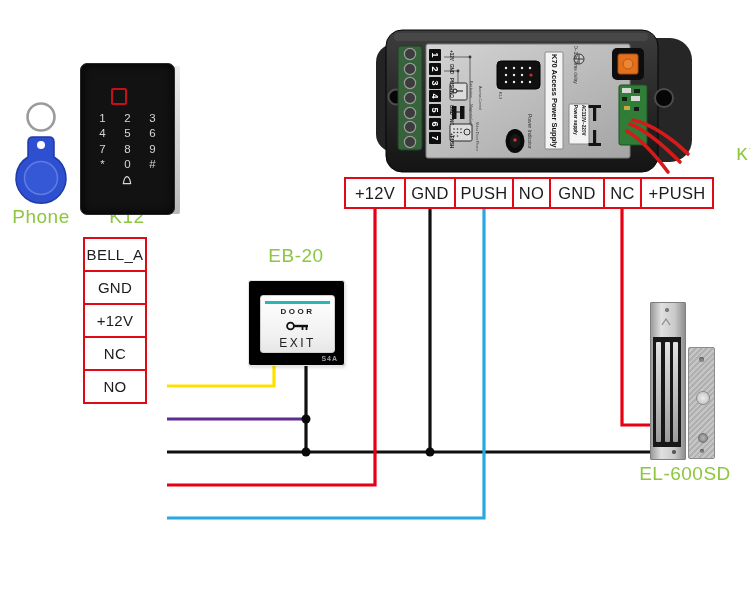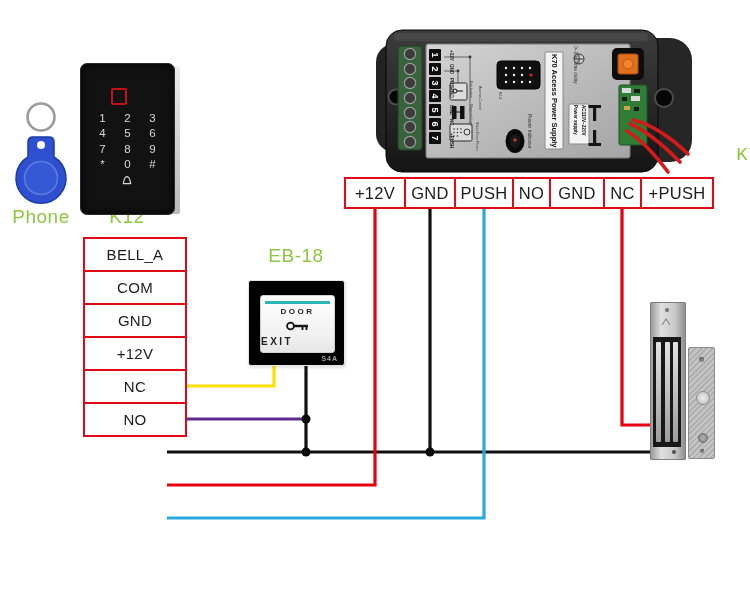--- a/index.html
+++ b/index.html
@@ -26,21 +26,21 @@
   .tbox{box-sizing:border-box;height:32px;border:2px solid var(--c-terminal_red,#E00918);
         background:#fff;display:flex;align-items:center;justify-content:center;
         font-size:16.5px;color:#1c1c1c;letter-spacing:.3px;}
   .tbox + .tbox{margin-left:-2px;}
   .tbox:nth-child(1){width:62px}.tbox:nth-child(2){width:52px}.tbox:nth-child(3){width:60px}
   .tbox:nth-child(4){width:39px}.tbox:nth-child(5){width:56px}.tbox:nth-child(6){width:39px}
   .tbox:nth-child(7){width:74px}
 
   
   .left-col{position:absolute;left:83px;top:237px;z-index:4;}
-  .lbox{box-sizing:border-box;width:104px;height:35px;border:2px solid var(--c-terminal_red,#E00918);
+  .lbox{box-sizing:border-box;width:64px;height:35px;border:2px solid var(--c-terminal_red,#E00918);
         background:#fff;display:flex;align-items:center;justify-content:center;
         font-size:15px;color:#1c1c1c;letter-spacing:.3px;}
   .lbox + .lbox{margin-top:-2px;}
 
   
   .keytag{left:10px;top:95px;z-index:2;}
 
   
   .k12{left:80px;top:63px;width:102px;height:152px;z-index:2;}
   .k12-side{position:absolute;left:87px;top:3px;width:13px;height:148px;border-radius:2px;
@@ -58,22 +58,22 @@
   .eb18{left:248px;top:280px;width:95px;height:84px;background:#000000;border:1px solid #e5e5e5;
         border-radius:3px;box-shadow:1px 2px 3px rgba(0,0,0,.12);z-index:4;}
   .eb18-btn{position:absolute;left:11px;top:14px;width:73px;height:56px;border:1px solid #cfcfcf;
             border-radius:3px;background:linear-gradient(180deg,#ffffff,#f1f1f1 70%,#e6e6e6);
             box-shadow:inset 0 1px 0 #fff,0 1px 2px rgba(0,0,0,.18);}
   .eb18-stripe{position:absolute;left:4px;right:4px;top:5px;height:3px;
                background:var(--c-teal,#2CB5B5);}
   .eb18-door{position:absolute;left:0;right:0;top:11px;text-align:center;font-size:8px;
              font-weight:bold;letter-spacing:2.5px;color:#222;}
   .eb18-key{position:absolute;left:24px;top:24px;}
-  .eb18-exit{position:absolute;left:0;right:0;top:40px;text-align:left;font-size:10px;
-             font-weight:bold;letter-spacing:2.5px;color:#222;}
+  .eb18-exit{position:absolute;left:0;right:0;top:40px;text-align:center;font-size:12px;
+             font-weight:normal;letter-spacing:2.5px;color:#222;}
   .eb18-brand{position:absolute;right:6px;bottom:3px;font-size:7px;font-weight:bold;
               letter-spacing:1px;color:#9aa0a6;}
 
   
   .k70{left:374px;top:28px;width:330px;height:152px;z-index:2;}
   .k70 .ov{position:absolute;}
   .k70-num{position:absolute;left:55px;width:12px;height:12px;background:#0d0d0d;border-radius:1px;
            color:#fff;font-size:9px;font-weight:bold;display:flex;align-items:center;
            justify-content:center;transform:none;}
   .k70-num span{display:block;transform:rotate(90deg);}
@@ -170,21 +170,21 @@
           <span class="k12-key">0</span>
           <span class="k12-key">#</span>
         </div>
       <svg class="k12-bell" width="14" height="12" viewBox="0 0 14 12">
         <path d="M7,1.6 C4.8,1.6 3.9,4.6 3.3,8.6 L10.7,8.6 C10.1,4.6 9.2,1.6 7,1.6 Z" fill="none" stroke="#d8d8d8" stroke-width="1.2" stroke-linejoin="round"></path>
       </svg>
     </div>
   </div>
   <div class="dev-label" style="left:94px;top:206px;width:66px;">K12</div>
 
-  <div class="dev-label" style="left:260px;top:245px;width:72px;">EB-18</div>
+  <div class="dev-label" style="left:260px;top:245px;width:72px;">EB-20</div>
   <div class="abs eb18">
     <div class="eb18-btn">
       <div class="eb18-stripe"></div>
       <div class="eb18-door">DOOR</div>
       <svg class="eb18-key" width="26" height="13" viewBox="0 0 26 13">
         <circle cx="5.5" cy="6" r="3.4" fill="none" stroke="#111" stroke-width="1.8"></circle>
         <path d="M9,6 H23" stroke="#111" stroke-width="2.4" fill="none"></path>
         <path d="M17.5,6 V10 M21.5,6 V10" stroke="#111" stroke-width="1.8" fill="none"></path>
       </svg>
       <div class="eb18-exit">EXIT</div>
@@ -368,21 +368,20 @@
       <div class="tbox">GND</div>
       <div class="tbox">PUSH</div>
       <div class="tbox">NO</div>
       <div class="tbox">GND</div>
       <div class="tbox">NC</div>
       <div class="tbox">+PUSH</div>
     </div>
 
   <div class="left-col">
       <div class="lbox">BELL_A</div>
-      <div class="lbox">COM</div>
       <div class="lbox">GND</div>
       <div class="lbox">+12V</div>
       <div class="lbox">NC</div>
       <div class="lbox">NO</div>
     </div>
 
   <div class="abs maglock">
     <div class="mag-bar">
       <div class="mag-screw-top"></div>
       <svg class="mag-logo" width="12" height="9" viewBox="0 0 12 9">
@@ -395,14 +394,15 @@
       </div>
       <div class="mag-screw-bot"></div>
     </div>
     <div class="mag-armature">
       <div class="arm-hole-s" style="top:9px;"></div>
       <div class="arm-hole-big"></div>
       <div class="arm-screw"></div>
       <div class="arm-hole-s" style="top:101px;width:4px;height:4px;left:10.5px;"></div>
     </div>
   </div>
+  <div class="dev-label" style="left:638px;top:463px;width:94px;">EL-600SD</div>
 
 </div>
 
 </body></html>

